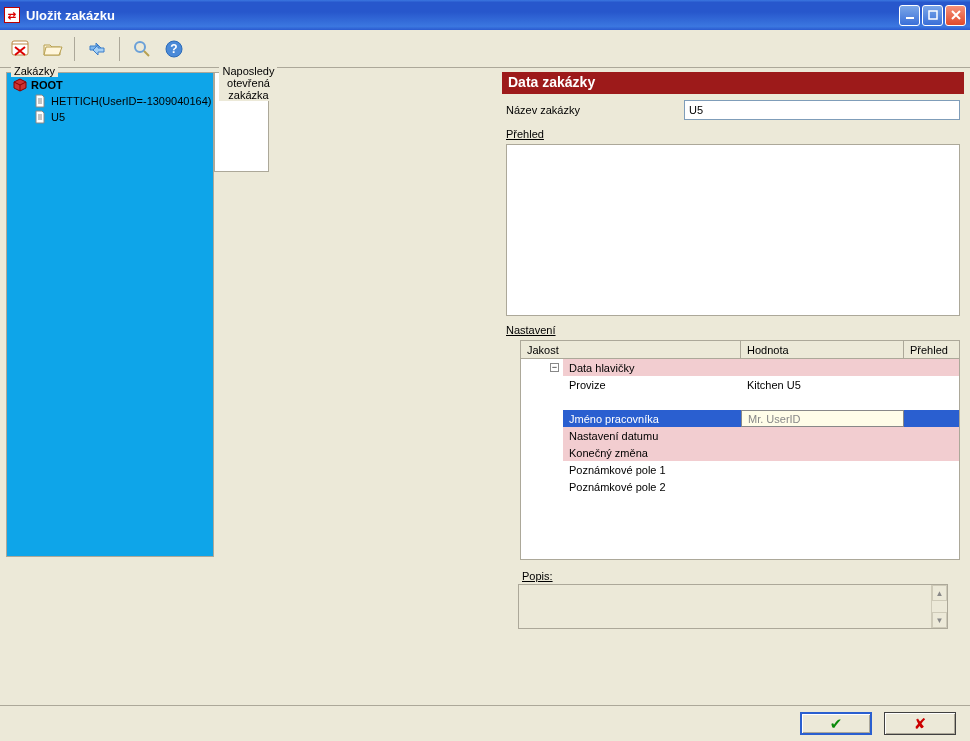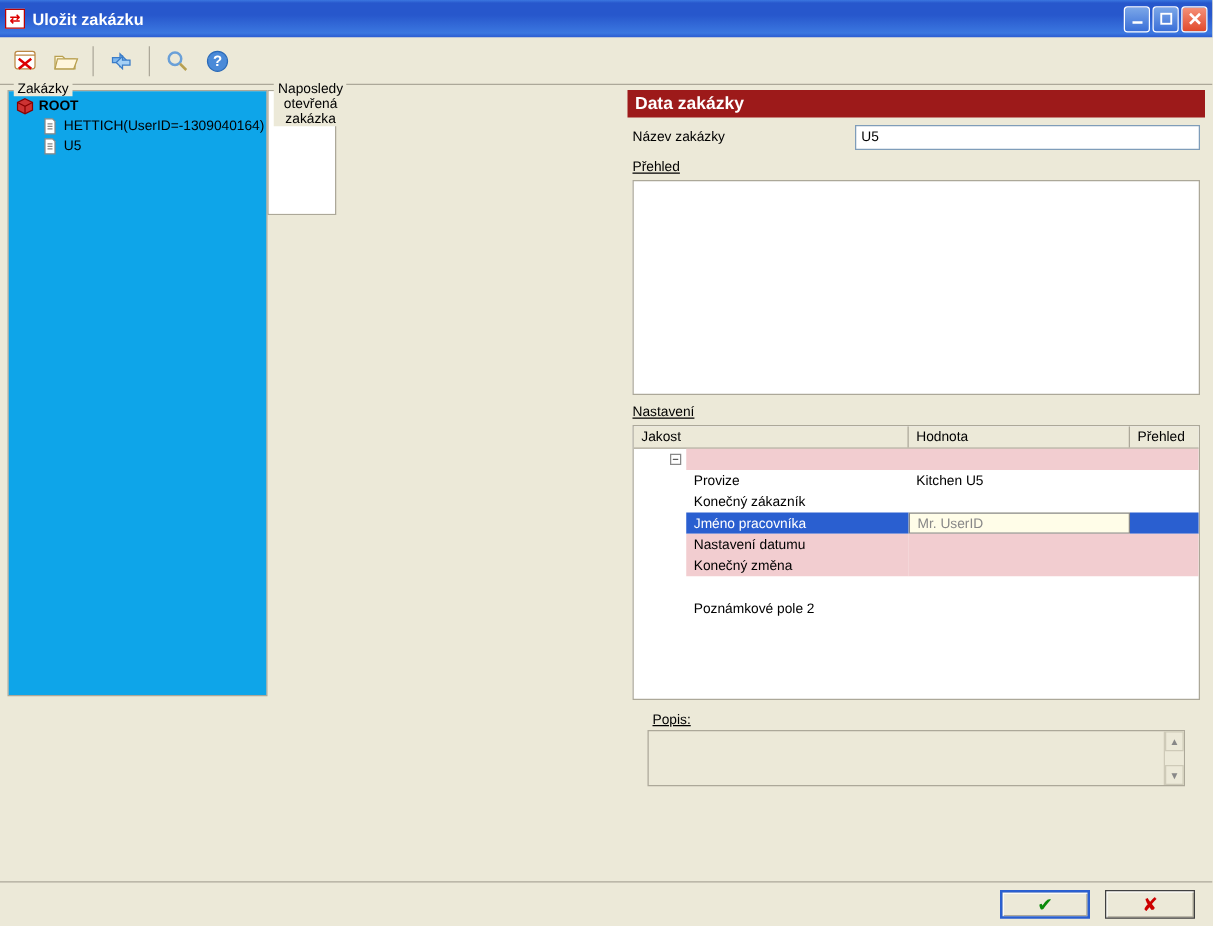--- a/index.html
+++ b/index.html
@@ -135,21 +135,21 @@
 .section-label { padding: 2px 4px; text-decoration: underline; }
 .preview-box {
   border: 1px solid #aca899;
   background: #fff;
   height: 172px;
   margin: 2px 4px 6px 4px;
 }
 
 .grid-wrap {
   border: 1px solid #aca899;
-  margin: 2px 4px 6px 4px;
+  margin: 2px 4px 6px 18px;
   background: #fff;
   height: 220px;
   overflow: hidden;
 }
 .grid-header {
   display: flex;
   background: #ece9d8;
   border-bottom: 1px solid #aca899;
   height: 18px;
   font-size: 11px;
@@ -345,32 +345,32 @@
       <div class="grid-header">
         <div class="gh-cell gh-q">Jakost</div>
         <div class="gh-cell gh-v">Hodnota</div>
         <div class="gh-cell gh-f">Přehled</div>
       </div>
       <div class="grid-body">
         <div class="grid-row pink">
           <div class="gc-tree">
               <span class="expander">−</span>
             </div>
+          <div class="gc-q">Data hlavičky</div>
           <div class="gc-v"></div>
           <div class="gc-f"></div>
         </div>
         <div class="grid-row">
           <div class="gc-tree"></div>
           <div class="gc-q">Provize</div>
           <div class="gc-v">Kitchen U5</div>
           <div class="gc-f"></div>
         </div>
         <div class="grid-row">
           <div class="gc-tree"></div>
-          <div class="gc-q">Konečný zákazník</div>
           <div class="gc-v"></div>
           <div class="gc-f"></div>
         </div>
         <div class="grid-row selected">
           <div class="gc-tree"></div>
           <div class="gc-q">Jméno pracovníka</div>
           <div class="gc-v">Mr. UserID</div>
           <div class="gc-f"></div>
         </div>
         <div class="grid-row pink">
@@ -380,20 +380,21 @@
           <div class="gc-f"></div>
         </div>
         <div class="grid-row pink">
           <div class="gc-tree"></div>
           <div class="gc-q">Konečný změna</div>
           <div class="gc-v"></div>
           <div class="gc-f"></div>
         </div>
         <div class="grid-row">
           <div class="gc-tree"></div>
+          <div class="gc-q">Poznámkové pole 1</div>
           <div class="gc-v"></div>
           <div class="gc-f"></div>
         </div>
         <div class="grid-row">
           <div class="gc-tree"></div>
           <div class="gc-q">Poznámkové pole 2</div>
           <div class="gc-v"></div>
           <div class="gc-f"></div>
         </div>
       </div>

